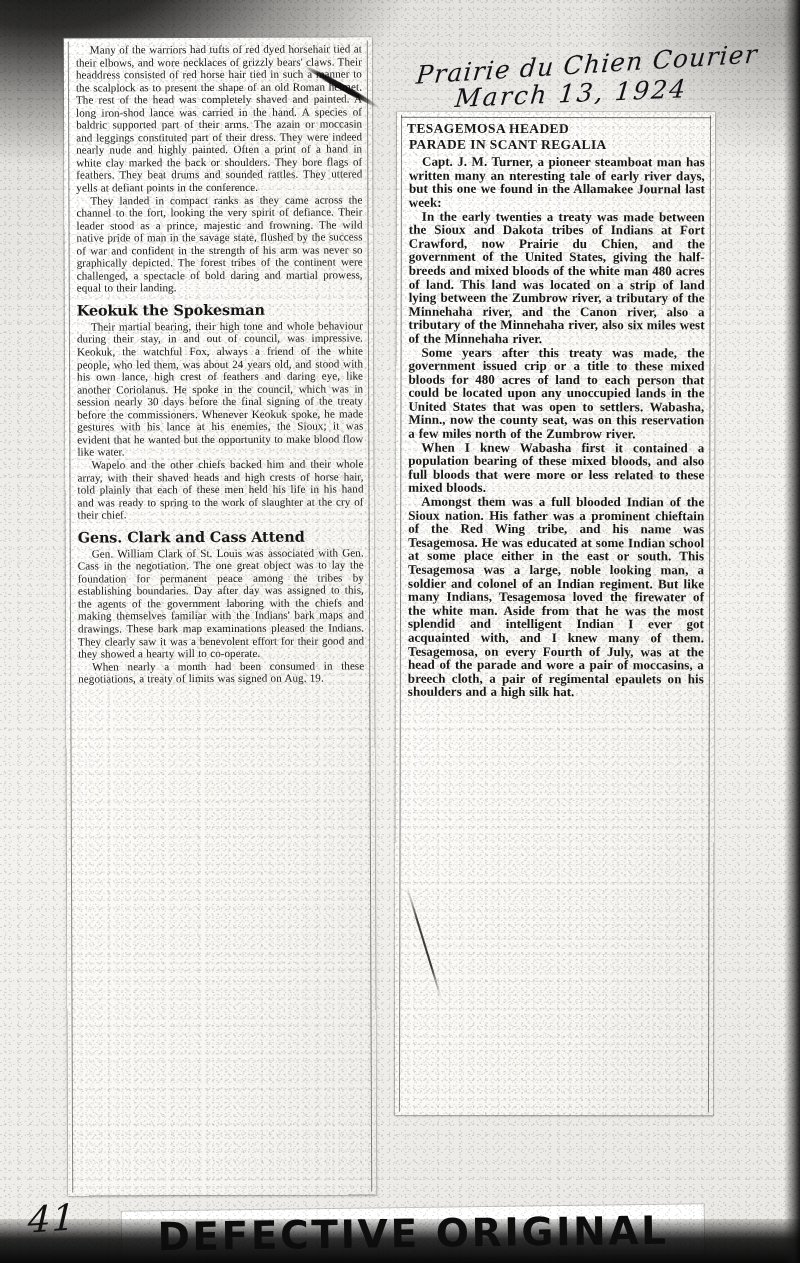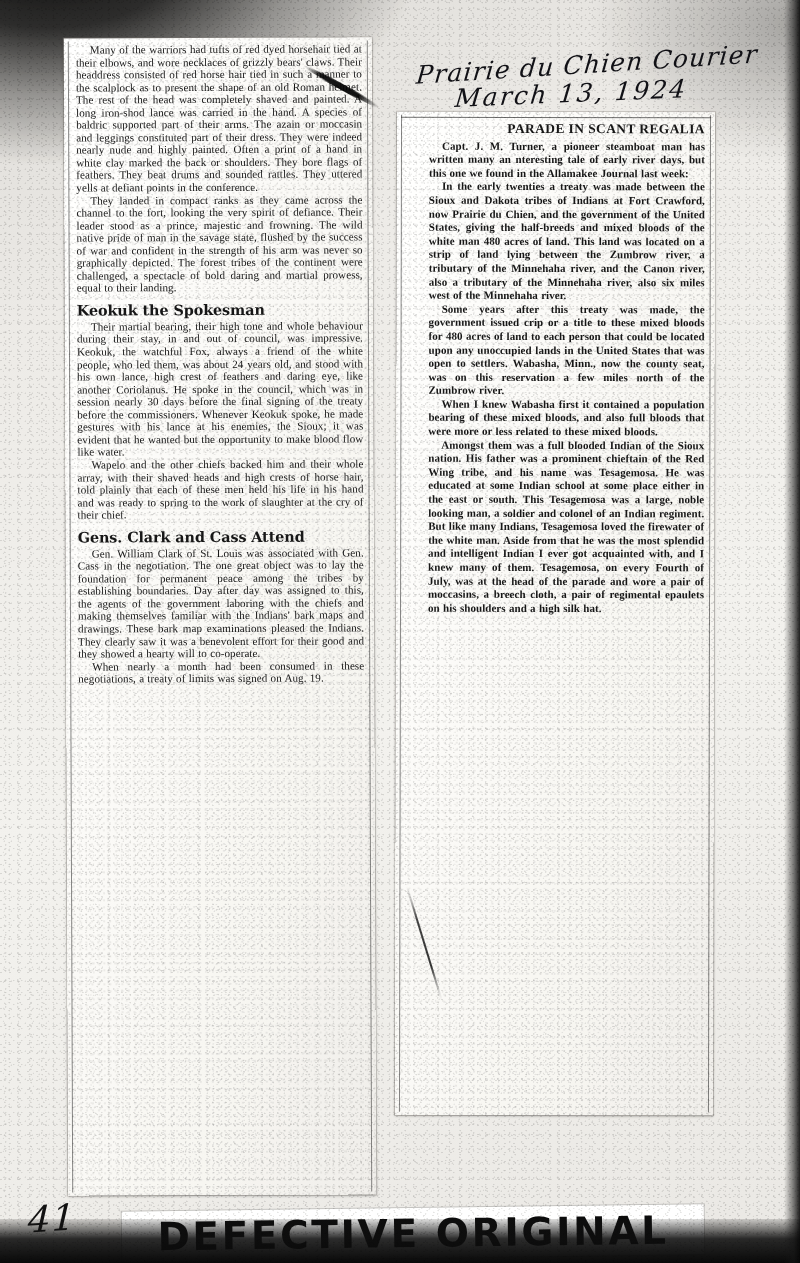--- a/index.html
+++ b/index.html
@@ -103,26 +103,25 @@
     margin: 0;
     font-size: 11.1px;
     line-height: 12.55px;
     text-align: justify;
     text-indent: 14px;
     letter-spacing: .05px;
     word-spacing: .4px;
     -webkit-font-smoothing: none;
   }
   #clip-right .para {
-    font-size: 11px;
+    font-size: 13px;
     line-height: 13.6px;
     text-indent: 13px;
     font-weight: 600;
     word-spacing: .5px;
-    margin-left: 20px;
   }
 
   .subhead {
     margin: 7px 0 2px 0;
     font-family: "DejaVu Serif", "Liberation Serif", serif;
     font-size: 14.4px;
     line-height: 17px;
     font-weight: 700;
     letter-spacing: -0.1px;
     text-indent: 0;
@@ -132,21 +131,21 @@
     margin: 1px 0 3px 0;
     font-size: 13.4px;
     line-height: 15.6px;
     font-weight: 700;
     letter-spacing: .45px;
     text-align: center;
     text-indent: 0;
     font-family: "Liberation Serif", "DejaVu Serif", serif;
   }
   .headline .l1 { display: block; text-align: left; margin-left: -2px; }
-  .headline .l2 { display: block; text-align: right; }
+  .headline .l2 { display: block; text-align: left; }
 
   .head-rule {
     height: 1px;
     background: rgba(35,35,35,.65);
     margin: 0 -6px 3px -8px;
   }
 
   
   .handwriting {
     position: absolute;
@@ -276,20 +275,21 @@
     </div>
   </div>
 
   <div class="clipping" id="clip-right">
     <div class="rule-left"></div>
     <div class="rule-right"></div>
     <div class="col-inner">
 
       <div class="head-rule"></div>
       <h1 class="headline">
+        <span class="l1">TESAGEMOSA HEADED</span>
         <span class="l2">PARADE IN SCANT REGALIA</span>
       </h1>
 
       <p class="para">Capt. J. M. Turner, a pioneer steamboat man has written many an nteresting tale of early river days, but this one we found in the Allamakee Journal last week:</p>
       <p class="para">In the early twenties a treaty was made between the Sioux and Dakota tribes of Indians at Fort Crawford, now Prairie du Chien, and the government of the United States, giving the half-breeds and mixed bloods of the white man 480 acres of land. This land was located on a strip of land lying between the Zumbrow river, a tributary of the Minnehaha river, and the Canon river, also a tributary of the Minnehaha river, also six miles west of the Minnehaha river.</p>
       <p class="para">Some years after this treaty was made, the government issued crip or a title to these mixed bloods for 480 acres of land to each person that could be located upon any unoccupied lands in the United States that was open to settlers. Wabasha, Minn., now the county seat, was on this reservation a few miles north of the Zumbrow river.</p>
       <p class="para">When I knew Wabasha first it contained a population bearing of these mixed bloods, and also full bloods that were more or less related to these mixed bloods.</p>
       <p class="para">Amongst them was a full blooded Indian of the Sioux nation. His father was a prominent chieftain of the Red Wing tribe, and his name was Tesagemosa. He was educated at some Indian school at some place either in the east or south. This Tesagemosa was a large, noble looking man, a soldier and colonel of an Indian regiment. But like many Indians, Tesagemosa loved the firewater of the white man. Aside from that he was the most splendid and intelligent Indian I ever got acquainted with, and I knew many of them. Tesagemosa, on every Fourth of July, was at the head of the parade and wore a pair of moccasins, a breech cloth, a pair of regimental epaulets on his shoulders and a high silk hat.</p>
 
     </div>

